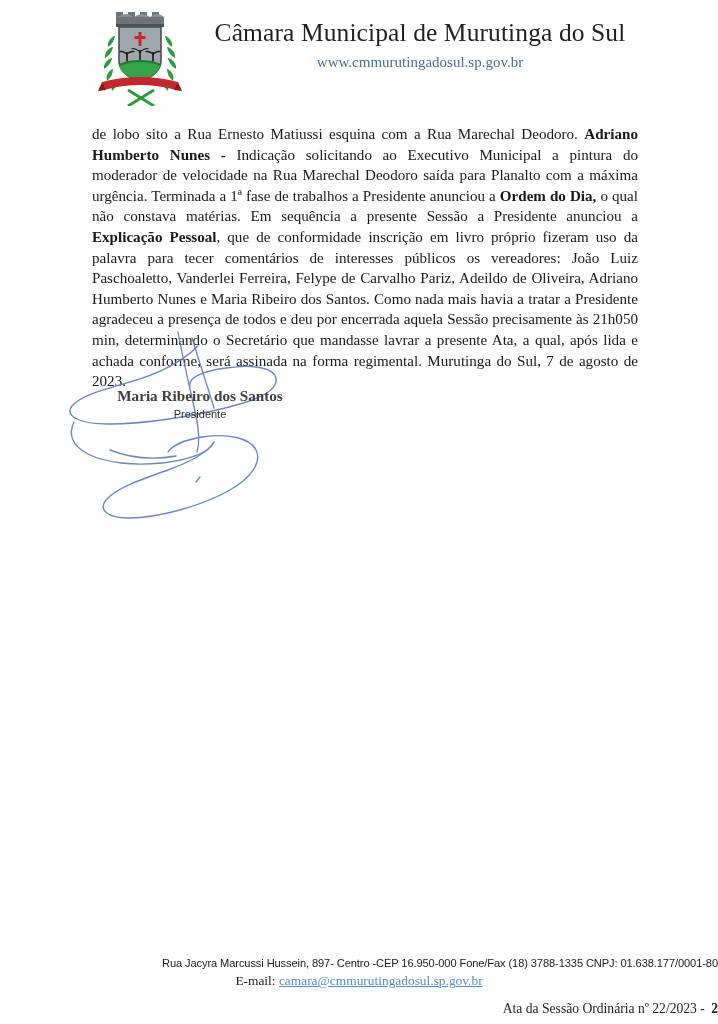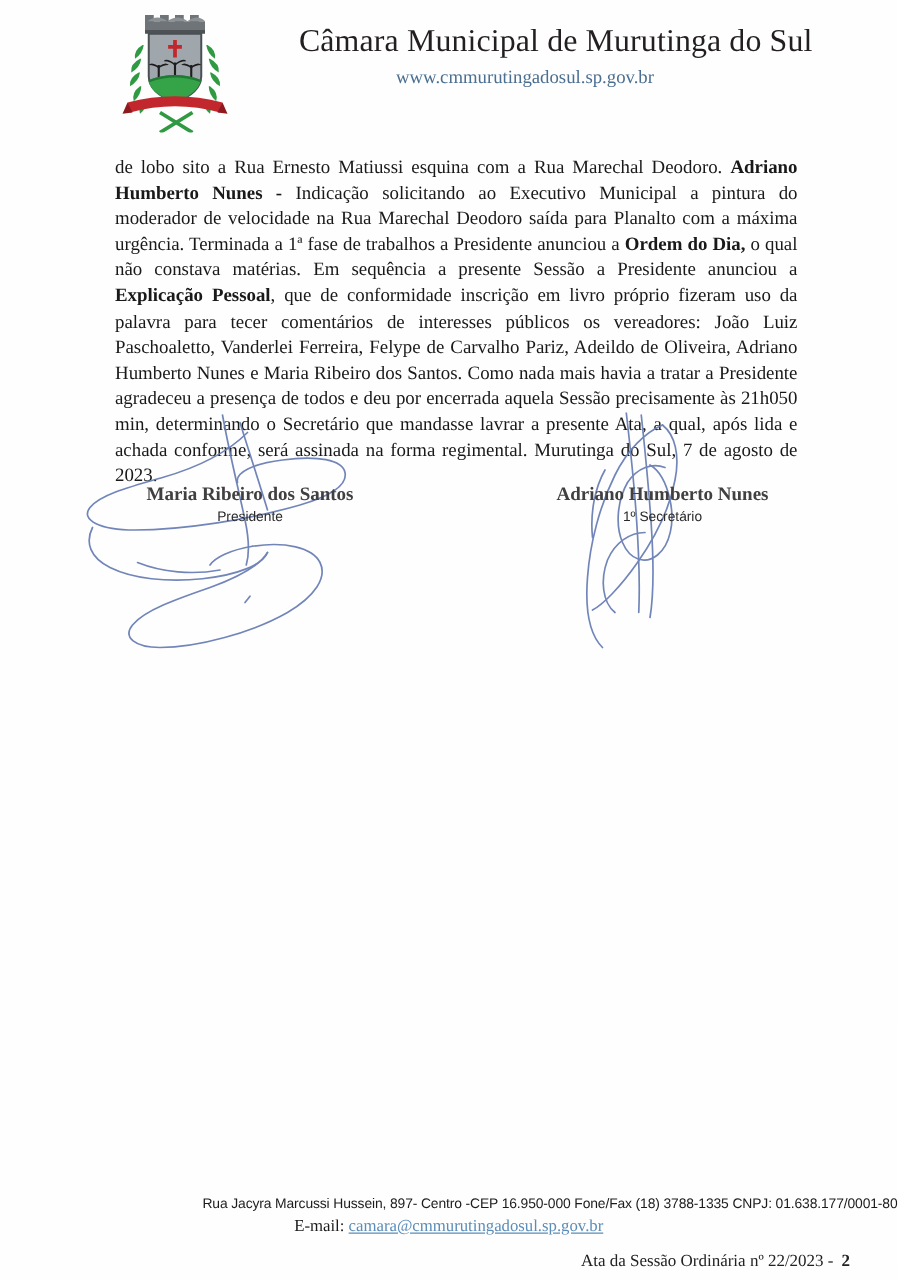--- a/index.html
+++ b/index.html
@@ -48,21 +48,20 @@
     width: 460px;
     text-align: center;
   }
   .org-title {
     font-family: "Liberation Serif", serif;
     font-size: 25.5px;
     line-height: 29px;
     letter-spacing: 0.1px;
     color: #231f20;
     white-space: nowrap;
-    text-align: right;
   }
   .org-subtitle {
     font-family: "Liberation Sans", sans-serif;
     font-weight: bold;
     font-size: 16.5px;
     line-height: 21px;
     color: #231f20;
     margin-top: 1px;
     white-space: nowrap;
   }
@@ -167,21 +166,20 @@
     color: #1b1b1b;
     margin-top: 1px;
   }
   .footer-email .mail-link {
     color: #5b8db8;
     text-decoration: underline;
     text-underline-offset: 1px;
   }
   .footer-doc {
     margin-top: 10px;
-    padding-right: 38px;
     text-align: right;
     font-family: "Liberation Serif", serif;
     font-size: 13.6px;
     line-height: 18px;
     color: #222;
     white-space: nowrap;
   }
   .footer-doc .pg {
     font-weight: bold;
     margin-left: 3px;
@@ -281,37 +279,20 @@
           <path d="M60 120 C80 128 104 130 126 126"></path>
           <path d="M146 152 L150 147"></path>
         </g>
       </svg>
       <div class="sig-names">
         <div class="sig-name">Maria Ribeiro dos Santos</div>
         <div class="sig-role">Presidente</div>
       </div>
     </div>
 
-    <div class="sig-col right">
-      <svg class="sig-ink" viewBox="0 0 300 190" aria-hidden="true">
-        <g fill="none" stroke="#6a7fb5" stroke-width="1.35" stroke-linecap="round" stroke-linejoin="round" opacity="0.95">
-          <path d="M121 0 C124 26 127 54 129 82 C131 110 132 138 131 160"></path>
-          <path d="M133 2 C136 30 139 60 141 90 C143 120 143 146 140 164"></path>
-          <path d="M150 10 C136 16 122 30 112 50 C100 74 92 104 90 132 C88 158 92 178 102 188"></path>
-          <path d="M150 10 C160 18 164 34 160 54 C156 76 144 100 130 120 C116 140 102 154 94 158"></path>
-          <path d="M152 44 C142 40 130 44 122 56 C114 70 112 90 118 104 C124 118 136 122 146 114 C156 106 160 88 156 70 C153 56 147 46 140 42"></path>
-          <path d="M136 96 C124 96 112 104 106 118 C100 134 102 152 112 160"></path>
-          <path d="M104 46 C96 60 92 80 94 100"></path>
-        </g>
-      </svg>
-      <div class="sig-names">
-        <div class="sig-name">Adriano Humberto Nunes</div>
-        <div class="sig-role">1º Secretário</div>
-      </div>
-    </div>
 
   </div>
 
   <div class="footer">
     <div class="footer-address">Rua Jacyra Marcussi Hussein, 897- Centro -CEP 16.950-000 Fone/Fax (18) 3788-1335 CNPJ: 01.638.177/0001-80</div>
     <div class="footer-email">
       <span>E-mail: </span><span class="mail-link">camara@cmmurutingadosul.sp.gov.br</span>
     </div>
     <div class="footer-doc">
       <span>Ata da Sessão Ordinária nº 22/2023  - </span><span class="pg">2</span>

